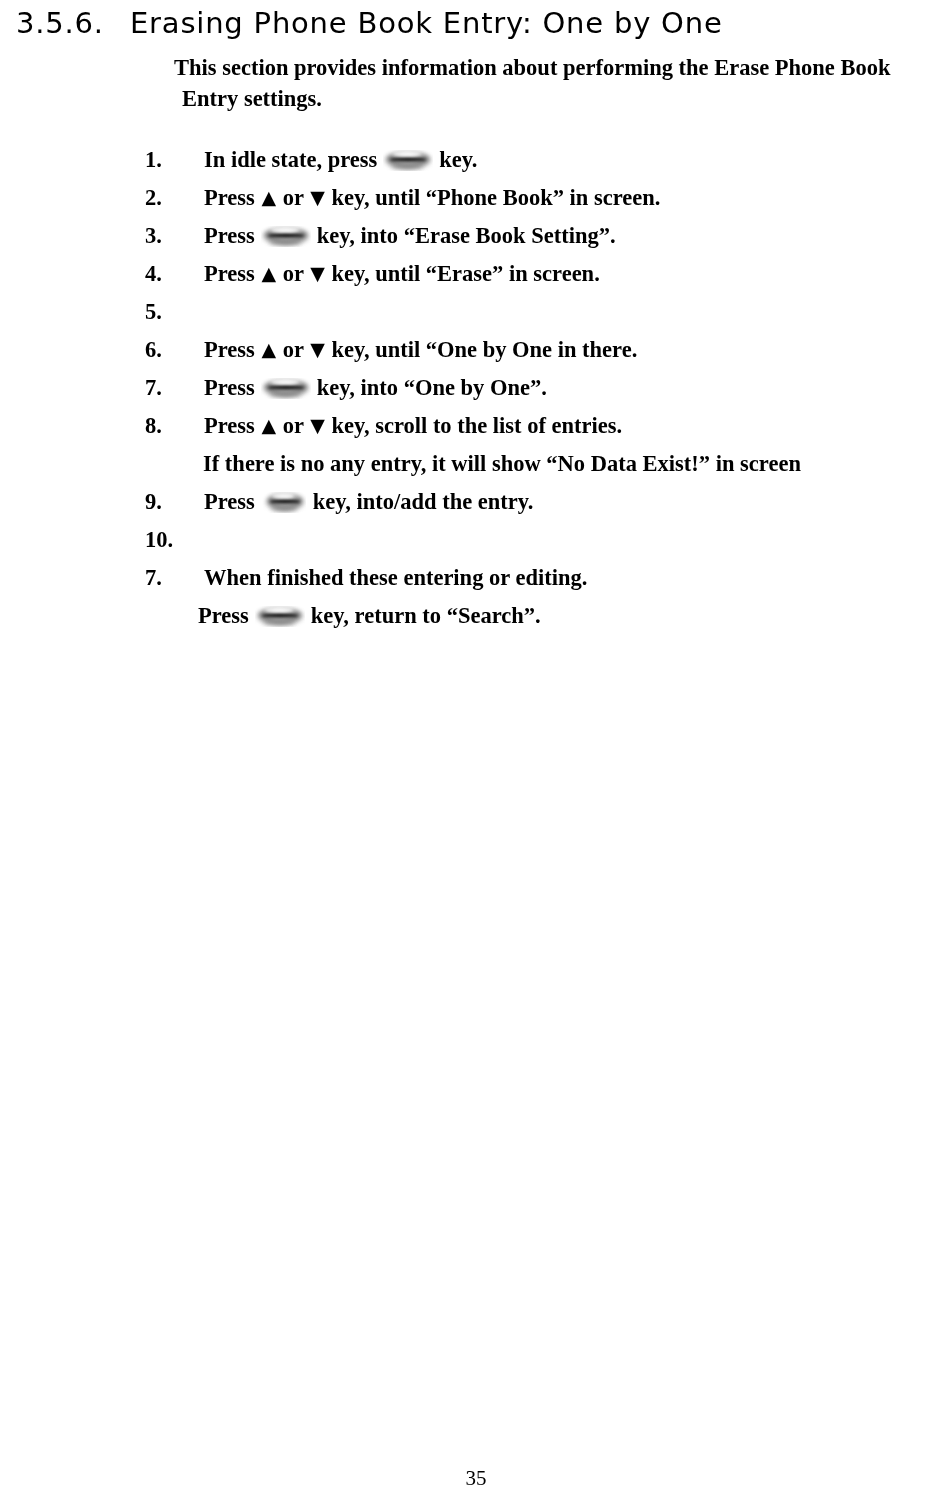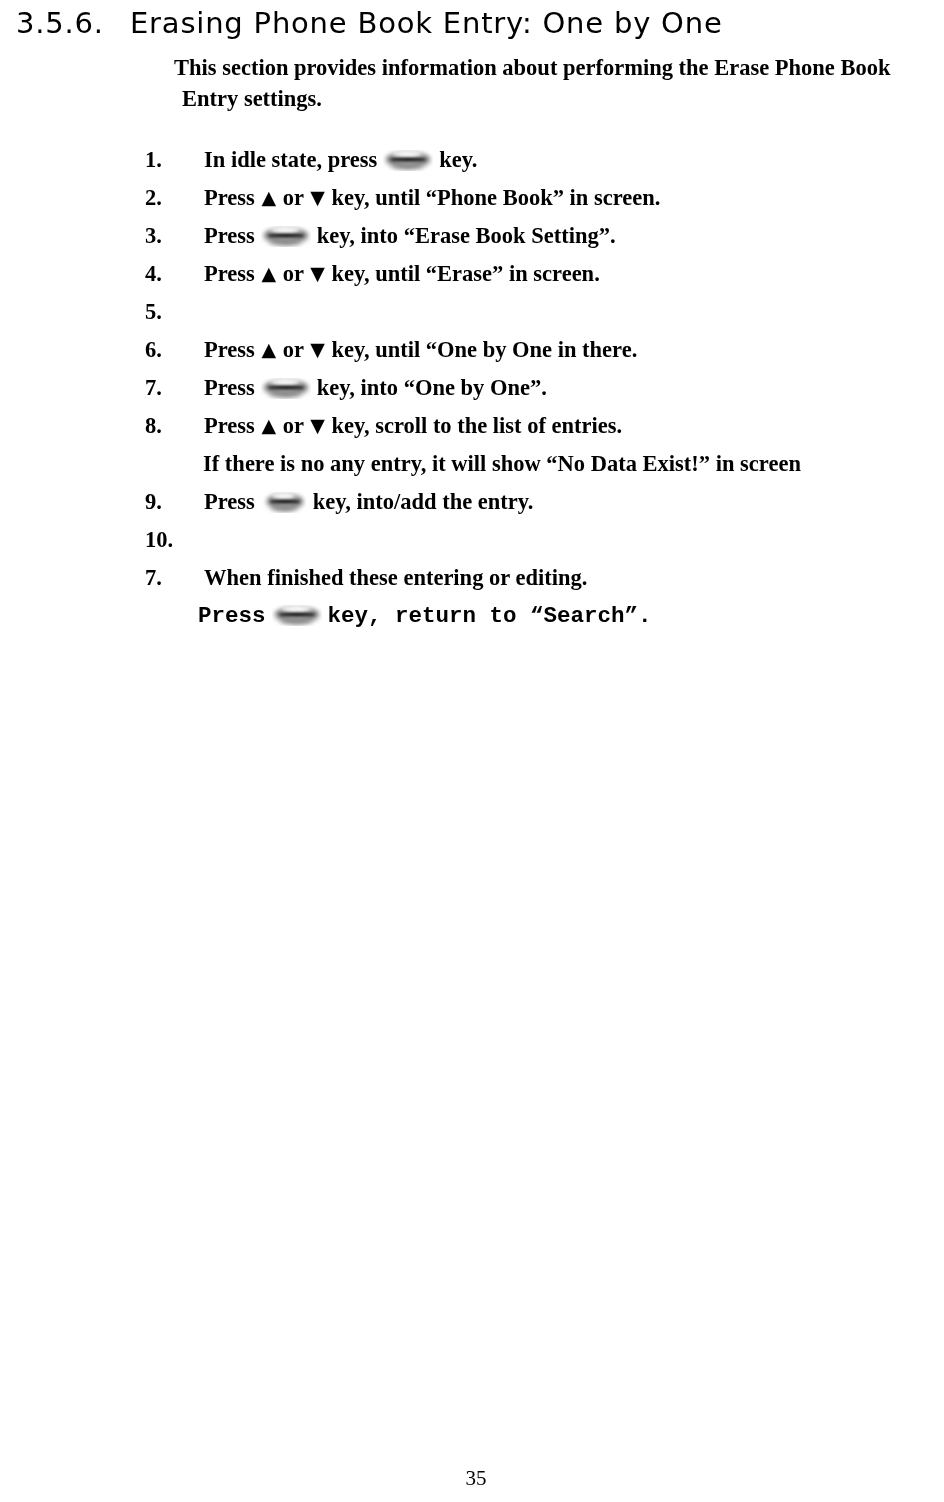--- a/index.html
+++ b/index.html
@@ -105,21 +105,21 @@
     font-weight: bold;
     text-align: center;
   }
   .note-body {
     position: absolute;
     top: 0;
     font-size: 22.5px;
     font-weight: bold;
   }
   .note-indent-a { left: 203px; }
-  .note-indent-b { left: 198px; font-family: Liberation Mono, monospace; }
+  .note-indent-b { left: 198px; }
 
   
   .keycap {
     display: inline-block;
     position: relative;
     width: 50px;
     height: 21px;
     vertical-align: -4px;
     margin: 0 6px;
     overflow: hidden;

